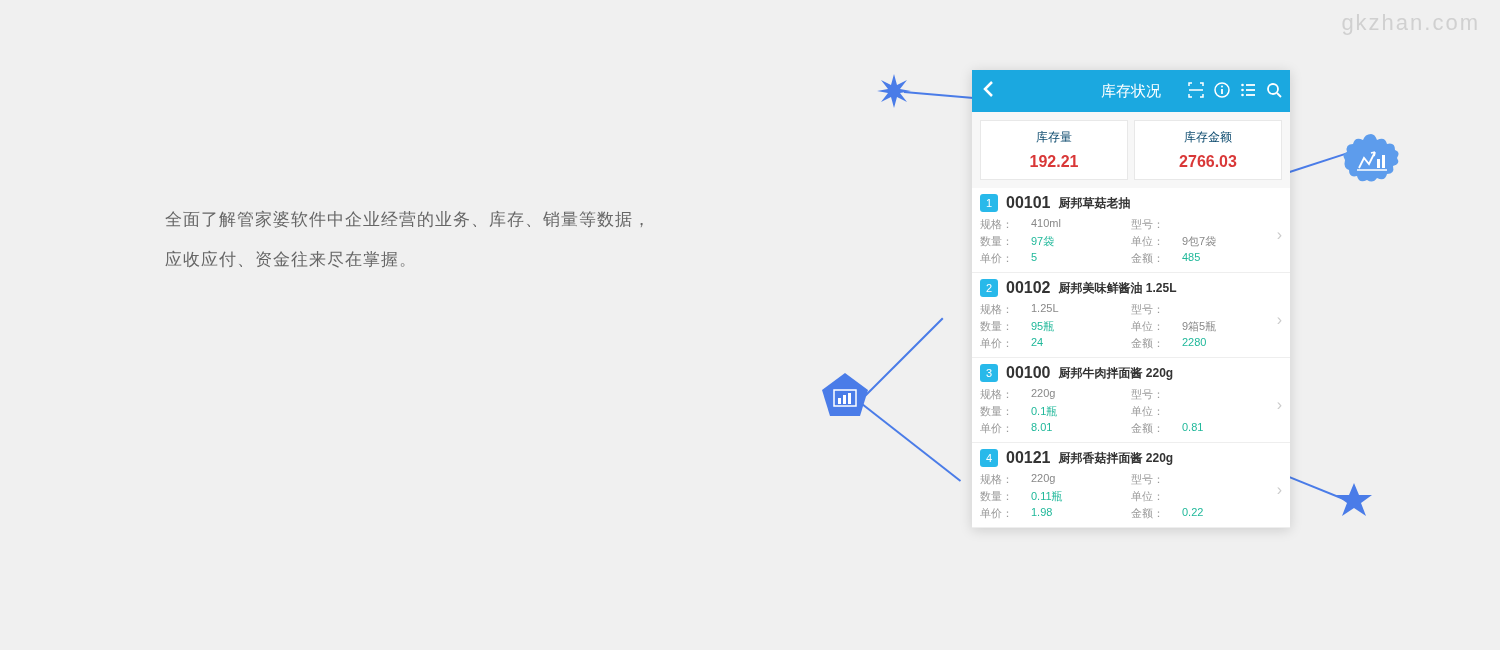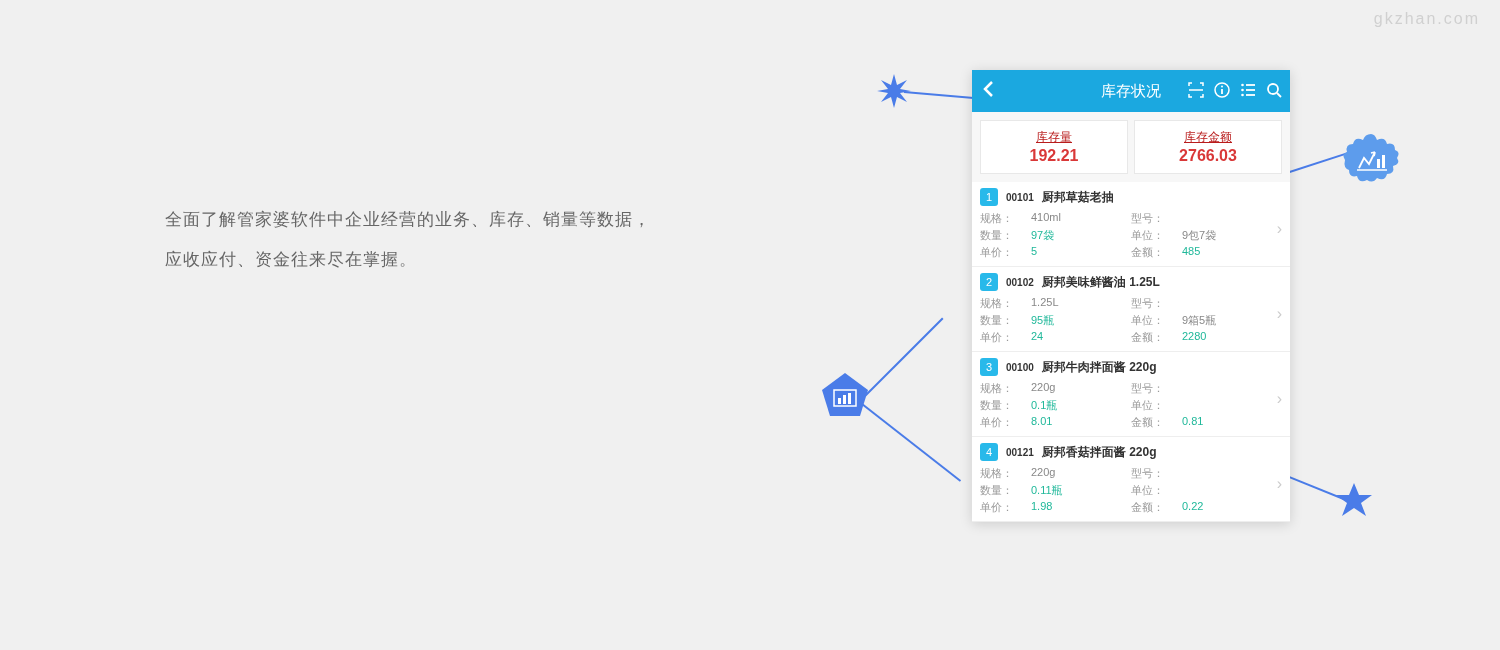--- a/index.html
+++ b/index.html
@@ -9,21 +9,21 @@
       background: #f0f0f0;
       font-family: "Microsoft YaHei", Arial, sans-serif;
       position: relative;
       overflow: hidden;
     }
     .watermark {
       position: absolute;
       top: 10px;
       right: 20px;
       color: #d0d0d0;
-      font-size: 16px;
+      font-size: 22px;
       letter-spacing: 2px;
     }
     .left-text {
       position: absolute;
       left: 165px;
       top: 200px;
       width: 500px;
     }
     .left-text h1 {
       color: #2196d9;
@@ -118,23 +118,22 @@
     }
     .stat-card {
       flex: 1;
       background: white;
       border: 1px solid #e8e8e8;
       padding: 8px 4px;
       text-align: center;
     }
     .stat-label {
       font-size: 12px;
-      color: #b91c1c;
-      margin-bottom: 1px;
-      text-decoration: underline;
+      color: #0c4a6e;
+      margin-bottom: 7px;
     }
     .stat-value {
       font-size: 16px;
       color: #d93838;
       font-weight: bold;
     }
     
     .item {
       border-bottom: 1px solid #eee;
       background: white;
@@ -151,21 +150,21 @@
       height: 18px;
       background: #28b9ea;
       color: white;
       border-radius: 3px;
       display: flex;
       align-items: center;
       justify-content: center;
       font-size: 11px;
     }
     .item-code {
-      font-size: 10px;
+      font-size: 16px;
       color: #333;
       font-weight: bold;
     }
     .item-name {
       font-size: 12px;
       color: #333;
       font-weight: bold;
     }
     .item-details {
       padding: 2px 8px 6px 8px;

